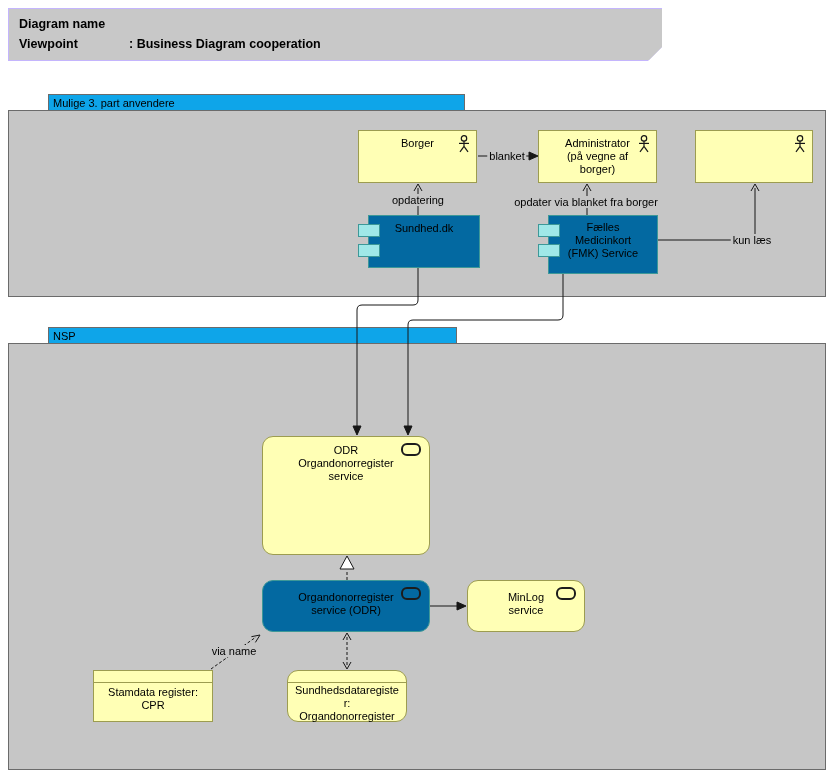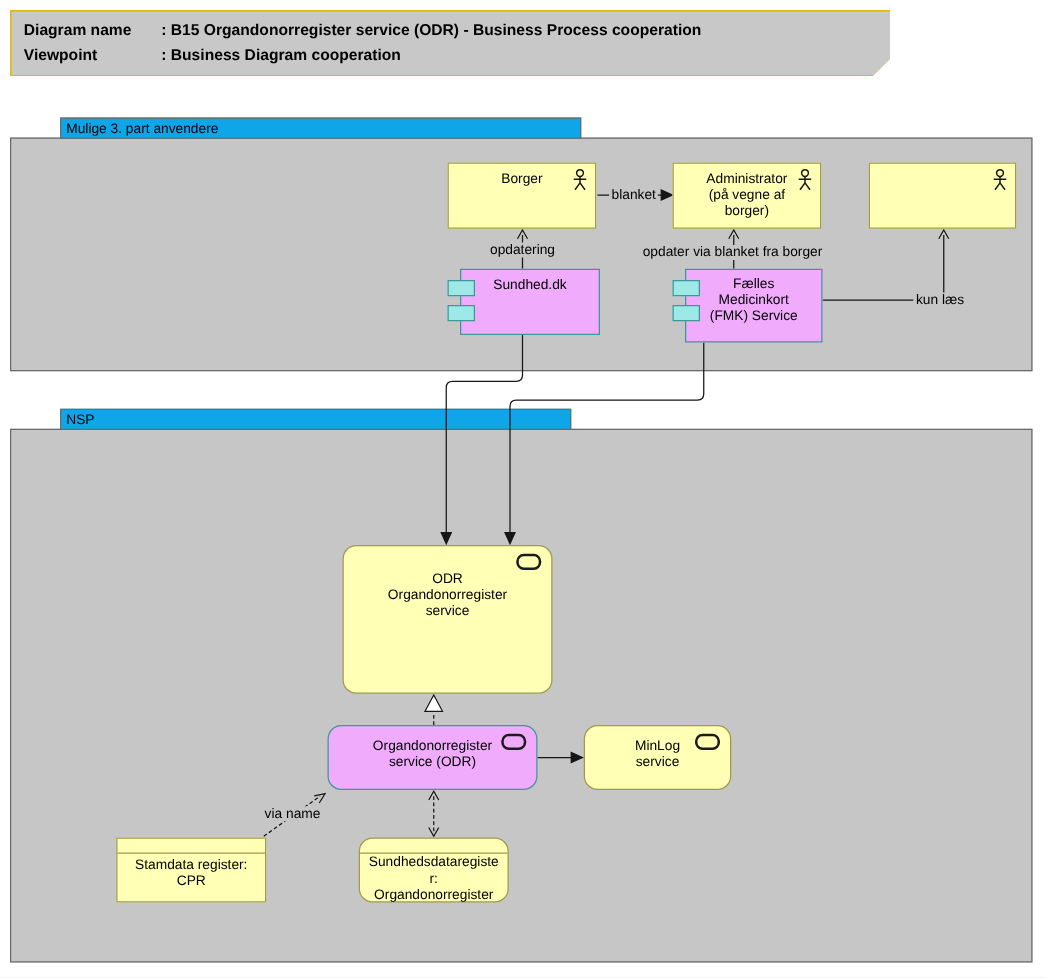--- a/index.html
+++ b/index.html
@@ -2,21 +2,21 @@
 <html><head>
 <meta charset="utf-8">
 <style>
   html,body{margin:0;padding:0;background:#fff;}
   #canvas{
     position:relative;width:837px;height:782px;background:#ffffff;overflow:hidden;
     font-family:"Liberation Sans", sans-serif;color:#000;
   }
   
   .note-outer{
-    position:absolute;left:8px;top:8px;width:704px;height:53px;background:#eab308;
+    position:absolute;left:8px;top:8px;width:654px;height:53px;background:#c4b5fd;
     clip-path:polygon(0 0,100% 0,100% calc(100% - 14px),calc(100% - 14px) 100%,0 100%);
   }
   .note-inner{
     position:absolute;left:1px;top:1px;width:816px;height:51px;background:#c8c8c8;
     clip-path:polygon(0 0,100% 0,100% calc(100% - 13px),calc(100% - 13px) 100%,0 100%);
     padding:5px 0 0 10px;box-sizing:border-box;
   }
   .note-row{display:flex;font-weight:bold;font-size:12.5px;line-height:20px;}
   .note-row .lbl{width:110px;flex:0 0 auto;}
   
@@ -26,33 +26,33 @@
     font-size:11px;line-height:16px;padding-left:4px;margin-left:40px;
   }
   #g1-body{left:8px;top:110px;width:818px;height:187px;}
   #g1-tab{left:8px;top:94px;width:417px;height:17px;}
   #g2-body{left:8px;top:343px;width:818px;height:427px;}
   #g2-tab{left:8px;top:327px;width:409px;height:17px;}
   
   .node{position:absolute;box-sizing:border-box;z-index:4;font-size:11px;line-height:13px;text-align:center;}
   .node .label{white-space:pre-line;}
   .yellow{background:#ffffb5;border:1px solid #9c9c50;}
-  .cyan{background:#f0abfc;border:1px solid #3d9898;}
+  .cyan{background:#0369a1;border:1px solid #3d9898;}
   .rounded{border-radius:11px;}
   
   #n-borger{left:358px;top:130px;width:119px;height:53px;padding-top:6px;text-align:center;}
   #n-administrator{left:538px;top:130px;width:119px;height:53px;padding-top:6px;}
   #n-transplantation{left:695px;top:130px;width:118px;height:53px;padding-top:6px;}
   .actor-ic{position:absolute;top:4px;right:5px;width:14px;height:18px;}
   
   #n-sundhed{left:368px;top:215px;width:112px;height:53px;padding-top:6px;}
   #n-fmk{left:548px;top:215px;width:110px;height:59px;padding-top:5px;}
   .comp-tab{position:absolute;width:22px;height:13px;background:#9fe8e8;border:1px solid #3d9898;box-sizing:border-box;z-index:5;}
   
-  #n-odr{left:262px;top:436px;width:168px;height:119px;padding-top:20px;margin-left:12px;}
+  #n-odr{left:262px;top:436px;width:168px;height:119px;padding-top:7px;}
   #n-odr-service{left:262px;top:580px;width:168px;height:52px;padding-top:10px;}
   #n-minlog{left:467px;top:580px;width:118px;height:52px;padding-top:10px;text-align:center;}
   .svc-ic{position:absolute;top:6px;right:8px;width:16px;height:9px;border:2px solid #1c1c1c;border-radius:6px;}
   
   .product .hdr{position:absolute;left:0;top:0;width:100%;height:12px;border-bottom:1px solid #9c9c50;box-sizing:border-box;}
   #n-stamdata{left:93px;top:670px;width:120px;height:52px;padding-top:15px;}
   #n-sundhedsdata{left:287px;top:670px;width:120px;height:52px;padding-top:13px;border-radius:11px;}
   
   #wires{position:absolute;left:0;top:0;z-index:3;}
   .wlabel{
@@ -62,21 +62,20 @@
 </style>
 </head>
 <body>
 
 <div id="canvas">
 
   <div class="note-outer">
     <div class="note-inner">
       <div class="note-row">
         <span class="lbl">Diagram name</span>
-        <span>: B15 Organdonorregister service (ODR) - Business Process cooperation</span>
       </div>
       <div class="note-row">
         <span class="lbl">Viewpoint</span>
         <span>: Business Diagram cooperation</span>
       </div>
     </div>
   </div>
 
   <div id="g1-body" class="grp-body"></div>
   <div id="g1-tab" class="grp-tab">

